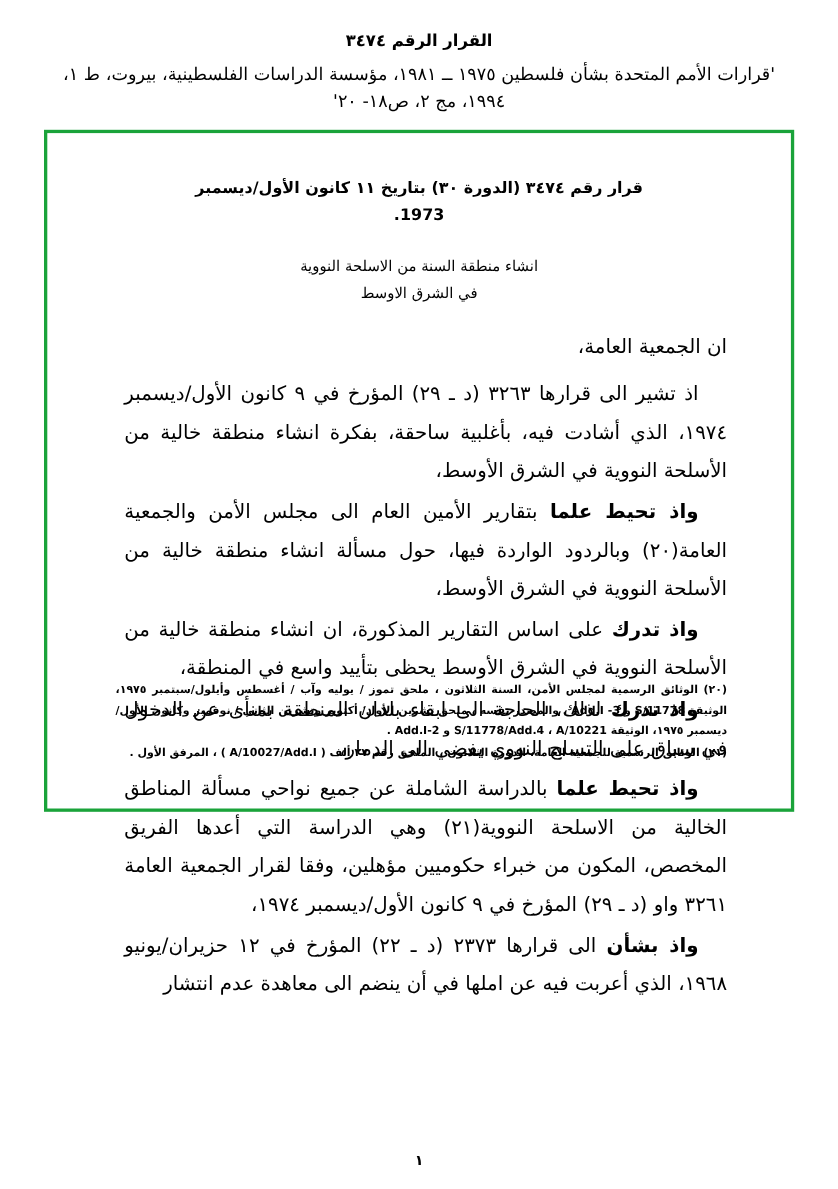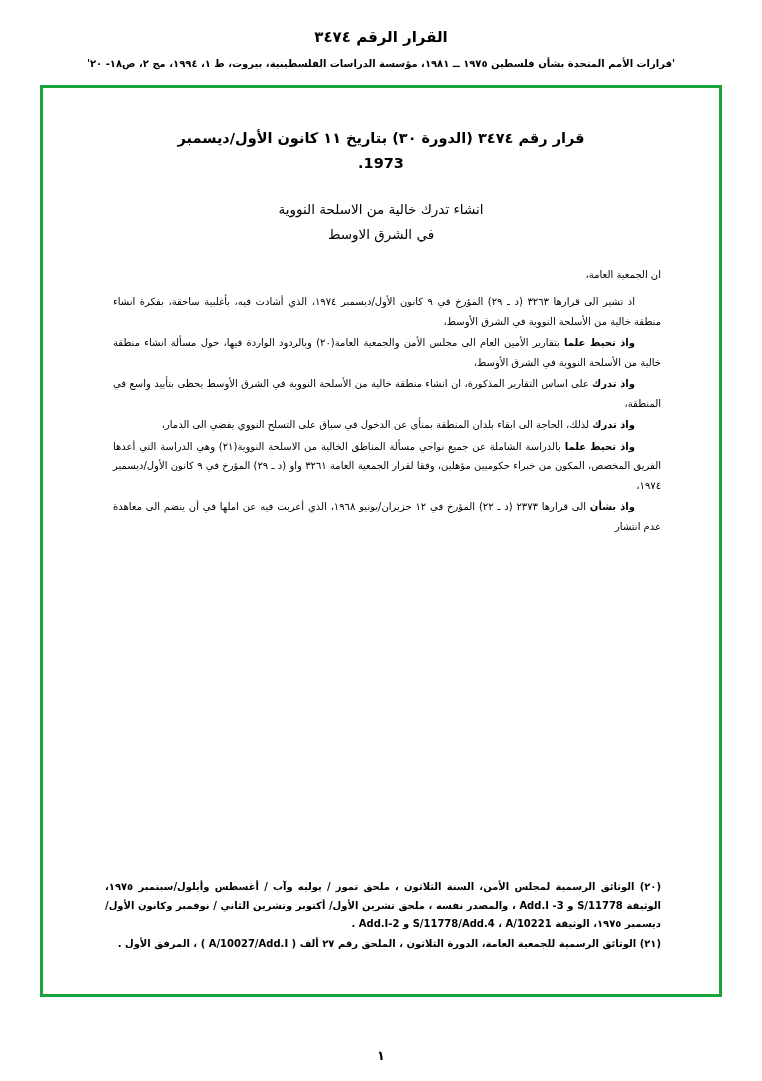--- a/index.html
+++ b/index.html
@@ -26,28 +26,28 @@
   .doc-header {
     text-align: center;
   }
   .doc-title {
     font-size: 15px;
     font-weight: bold;
     letter-spacing: 0.5px;
     margin-bottom: 10px;
   }
   .doc-subtitle {
-    font-size: 10px;
-    font-weight: bold;
+    font-size: 16px;
+    font-weight: normal;
     line-height: 1.5;
   }
   .frame {
     margin-top: 14px;
     border: 3px solid #1aa33a;
-    height: 912px;
+    height: 620px;
     box-sizing: border-box;
     padding: 38px 58px 20px 58px;
     position: relative;
   }
   .res-head {
     text-align: center;
     font-size: 14.5px;
     font-weight: bold;
     line-height: 1.75;
     margin-bottom: 20px;
@@ -55,21 +55,21 @@
   .res-head .line2 {
     display: block;
   }
   .res-subject {
     text-align: center;
     font-size: 13.5px;
     line-height: 1.85;
     margin-bottom: 18px;
   }
   .body-text {
-    font-size: 10px;
+    font-size: 18px;
     line-height: 1.95;
     text-align: justify;
     text-justify: inter-word;
   }
   .para {
     margin: 0 0 2px 0;
     text-align: justify;
   }
   .lead {
     margin-bottom: 8px;
@@ -115,21 +115,21 @@
   </div>
 
   <div class="frame">
 
     <div class="res-head">
       <span>قرار رقم ٣٤٧٤ (الدورة ٣٠) بتاريخ ١١ كانون الأول/ديسمبر</span>
       <span class="line2">1973.</span>
     </div>
 
     <div class="res-subject">
-      <div>انشاء تدرك خالية من الاسلحة النووية</div>
+      <div>انشاء منطقة السنة من الاسلحة النووية</div>
       <div>في الشرق الاوسط</div>
     </div>
 
     <div class="body-text">
 
       <p class="para lead">ان الجمعية العامة،</p>
 
       <p class="para indent">
         <span>اذ تشير الى قرارها ٣٢٦٣ (د ـ ٢٩) المؤرخ في ٩ كانون الأول/ديسمبر ١٩٧٤، الذي أشادت فيه، بأغلبية ساحقة، بفكرة انشاء منطقة خالية من الأسلحة النووية في الشرق الأوسط،</span>
       </p>

